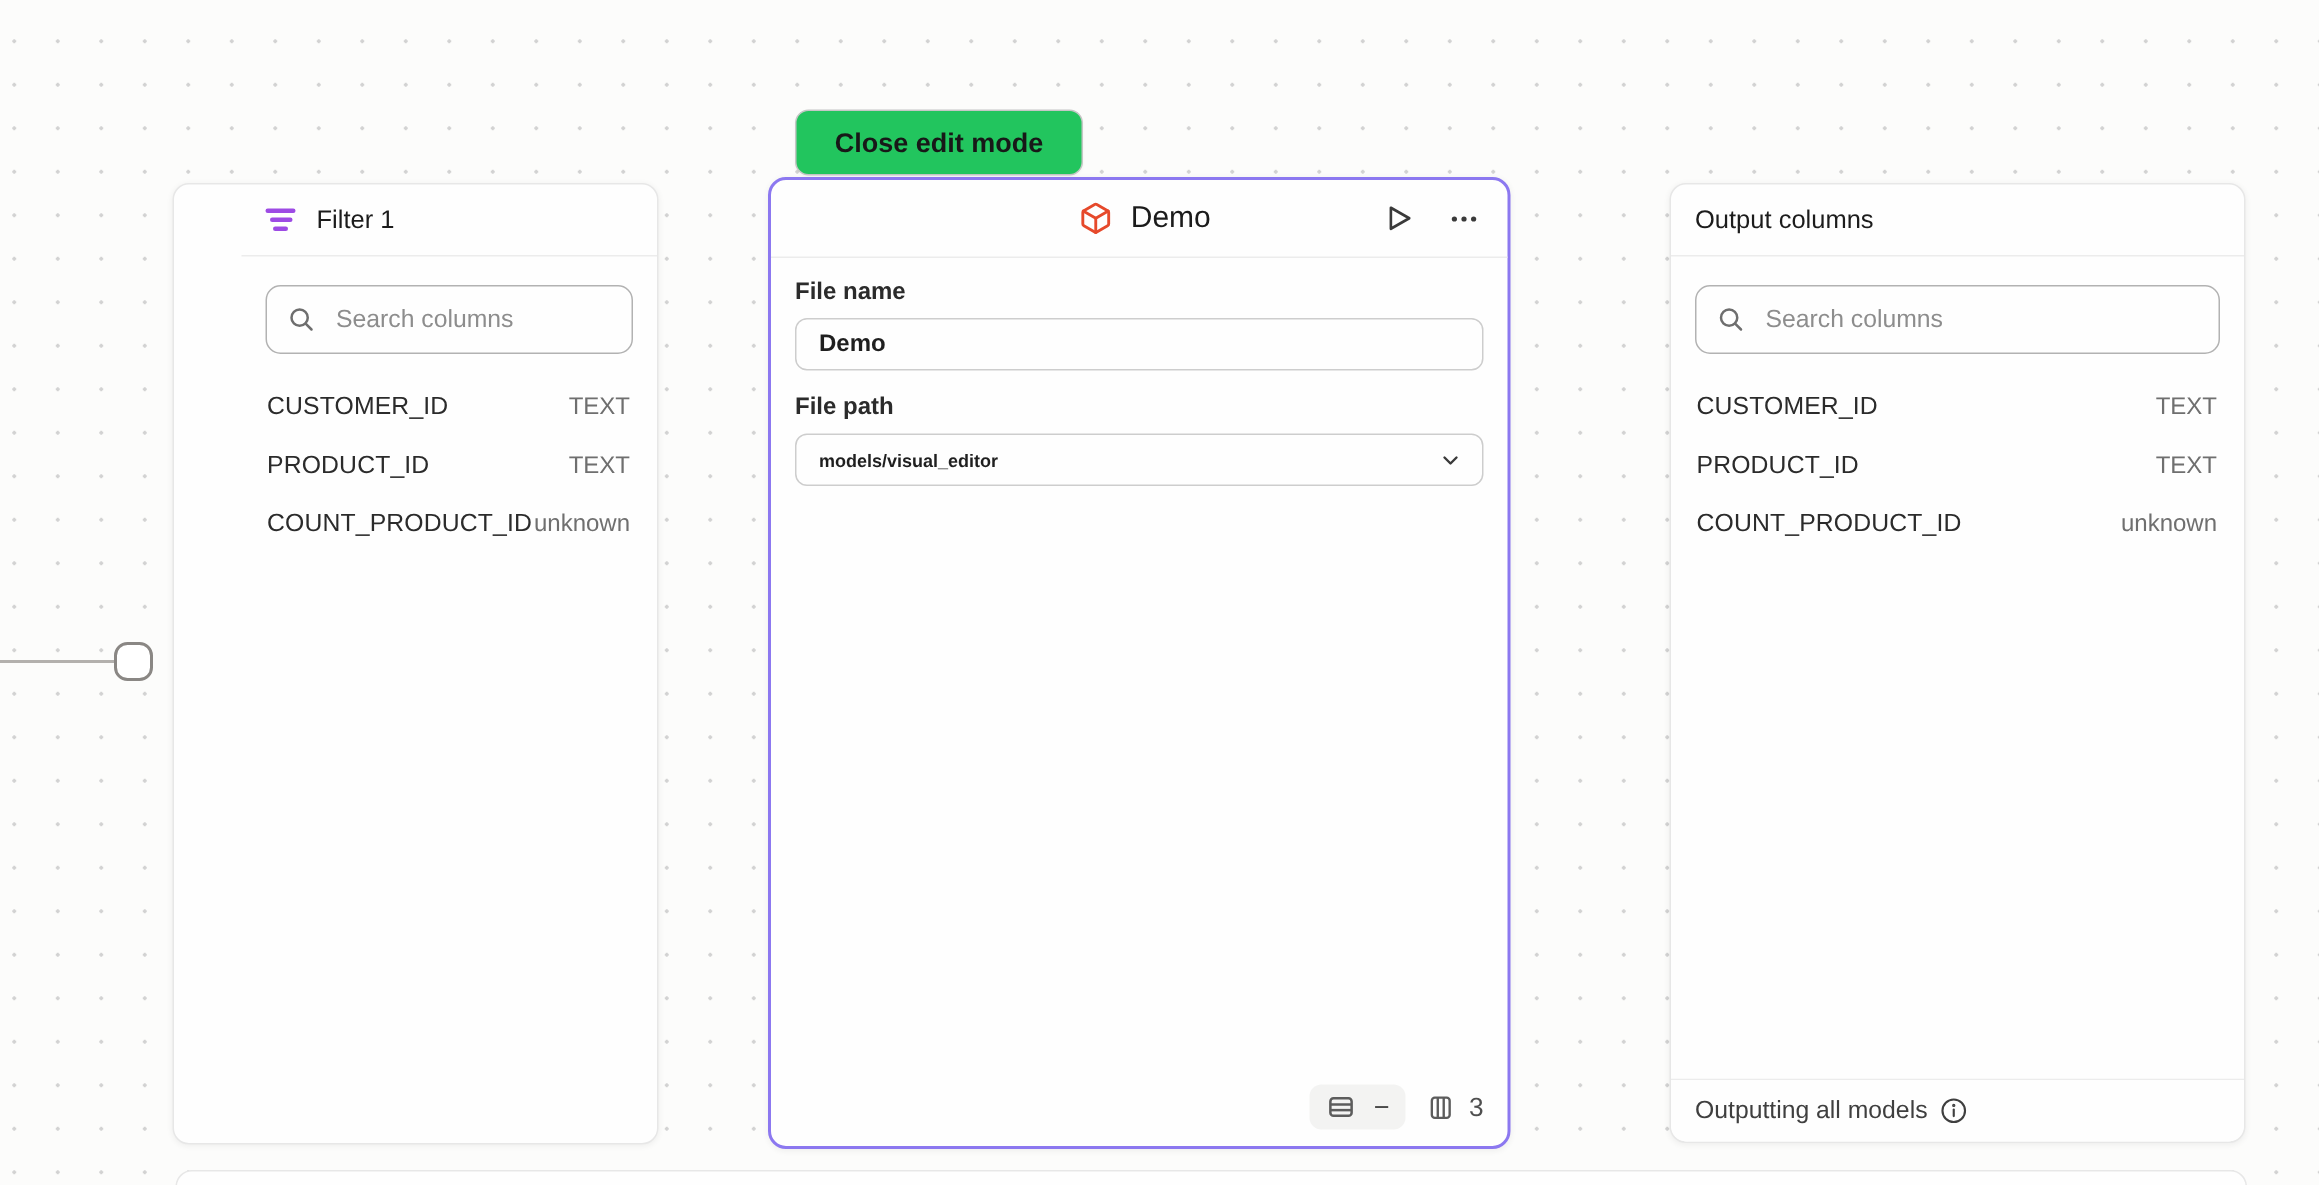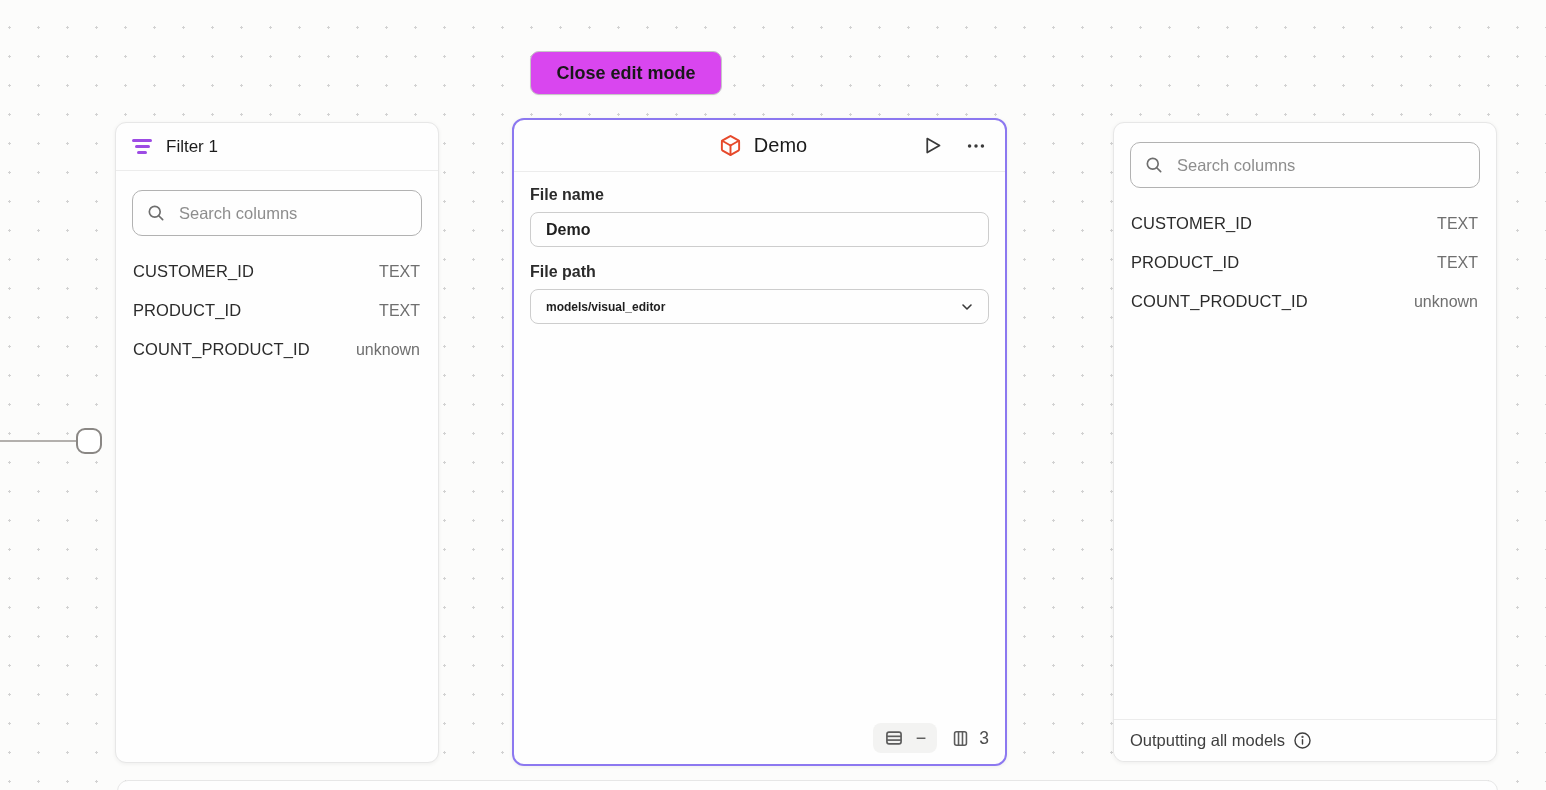--- a/index.html
+++ b/index.html
@@ -19,37 +19,37 @@
     position: absolute; left: 0; top: 440px; width: 78px; height: 2px;
     background: #b3b0ad;
   }
   .connector-handle {
     position: absolute; left: 76px; top: 428px; width: 26px; height: 26px;
     background: #ffffff; border: 2.5px solid #8a8784; border-radius: 9px;
   }
 
   
   .close-btn {
-    position: absolute; left: 530px; top: 51px; width: 192px; height: 44px;
-    background: #d946ef; border: 1.5px solid #c6c6c6; border-radius: 9px;
+    position: absolute; left: 530px; top: 73px; width: 192px; height: 44px;
+    background: #22c55e; border: 1.5px solid #c6c6c6; border-radius: 9px;
     font-size: 18px; font-weight: 700; color: #181818;
     display: flex; align-items: center; justify-content: center;
     font-family: "Liberation Sans", sans-serif;
     box-shadow: 0 1px 2px rgba(0,0,0,0.04);
     cursor: pointer;
     text-align: right;
   }
 
   
   .panel {
     position: absolute; background: #fefefe;
     border: 1px solid #e7e7e7; border-radius: 11px;
     box-shadow: 0 1px 4px rgba(0,0,0,0.06);
   }
-  .panel-left  { left: 115px; top: 122px; width: 324px; height: 641px; }
+  .panel-left  { left: 115px; top: 122px; width: 324px; height: 641px; padding-left: 45px; }
   .panel-right { left: 1113px; top: 122px; width: 384px; height: 640px; }
   .panel-model {
     left: 512px; top: 118px; width: 495px; height: 648px;
     border: 2.5px solid #8c78f0; border-radius: 12px;
   }
 
   .panel-header {
     height: 48px; display: flex; align-items: center;
     padding: 0 16px; border-bottom: 1px solid #ececec;
   }
@@ -243,20 +243,23 @@
         <rect x="4.5" y="3.5" width="15" height="17" rx="2.5"></rect>
         <line x1="9.5" y1="3.5" x2="9.5" y2="20.5"></line>
         <line x1="14.5" y1="3.5" x2="14.5" y2="20.5"></line>
       </svg>
       <span class="stat-number">3</span>
     </span>
   </div>
 </div>
 
 <div class="panel panel-right">
+  <div class="panel-header">
+    <span class="panel-title">Output columns</span>
+  </div>
   <div class="search-box">
     <span class="search-icon">
       <svg width="20" height="20" viewBox="0 0 24 24" fill="none" stroke="#6e6e6e" stroke-width="2" stroke-linecap="round">
         <circle cx="10.5" cy="10.5" r="6.5"></circle>
           <line x1="15.3" y1="15.3" x2="20" y2="20"></line>
       </svg>
     </span>
     <input type="text" placeholder="Search columns" style="">
   </div>
   <div class="column-list">

